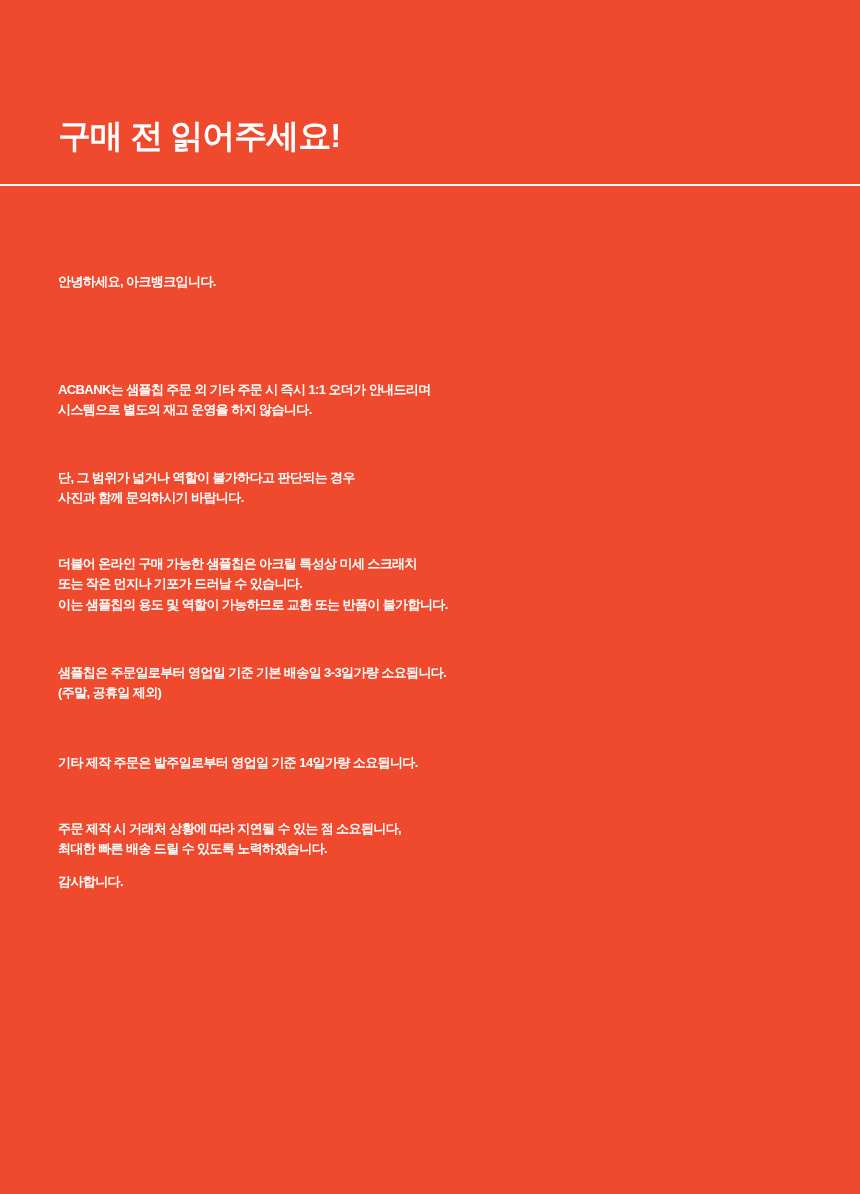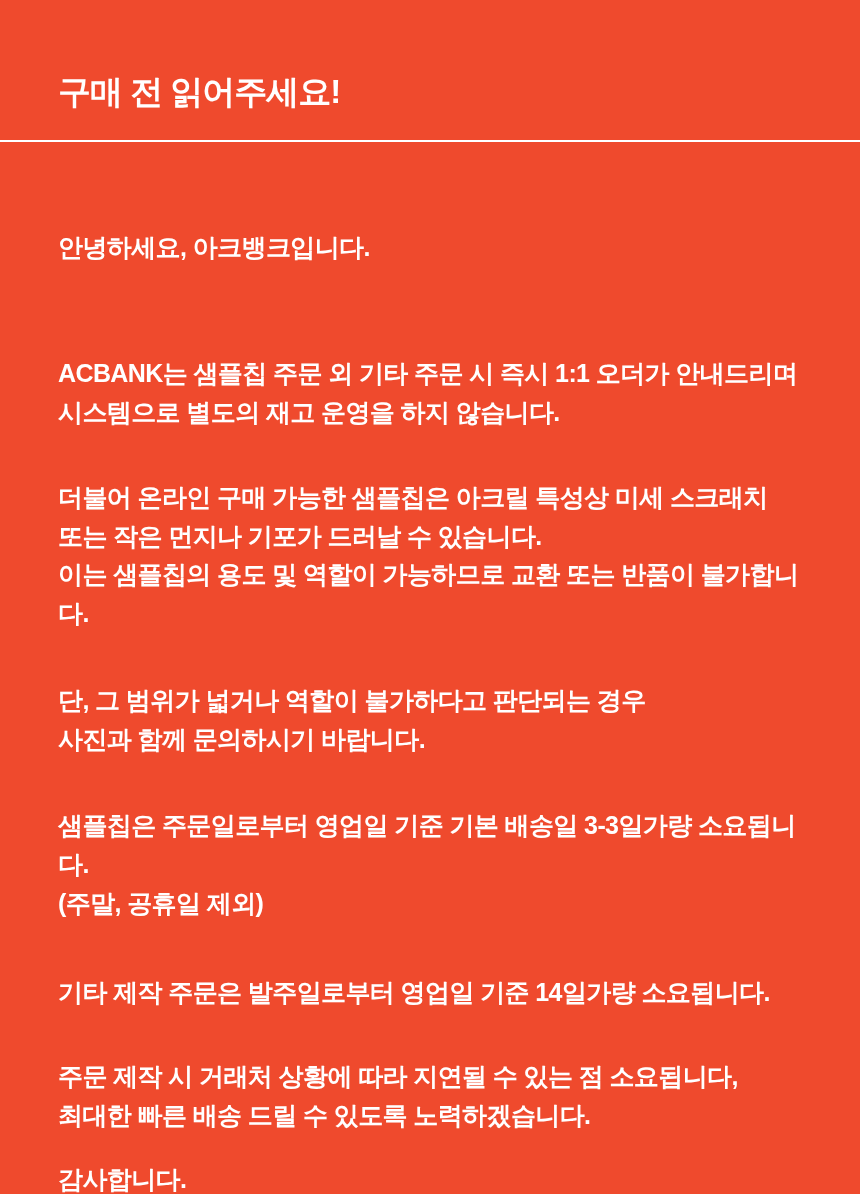--- a/index.html
+++ b/index.html
@@ -15,41 +15,42 @@
   }
   .notice-page {
     position: relative;
     width: 860px;
     height: 1194px;
     background: #ef4a2d;
     box-sizing: border-box;
   }
   .notice-header {
     padding: 72px 0 0 58px;
+    margin-top: 44px;
   }
   .notice-title {
     color: #ffffff;
     font-size: 33px;
     font-weight: bold;
     letter-spacing: -1px;
     line-height: 1.2;
     margin: 0;
   }
   .header-divider {
     margin-top: 28px;
     width: 100%;
     height: 2px;
     background: #ffffff;
   }
   .notice-body {
     padding: 0 58px;
   }
   .para {
     color: #ffffff;
-    font-size: 25px;
+    font-size: 13px;
     font-weight: bold;
     letter-spacing: -0.6px;
     line-height: 1.55;
     white-space: pre-line;
   }
   .greeting {
     margin-top: 86px;
   }
   .block-1 { margin-top: 88px; }
   .block-2 { margin-top: 46px; }
@@ -66,25 +67,25 @@
 
   <div class="notice-header">
     <h1 class="notice-title">구매 전 읽어주세요!</h1>
   </div>
   <div class="header-divider"></div>
 
   <div class="notice-body">
     <p class="para greeting">안녕하세요, 아크뱅크입니다.</p>
     <p class="para block-1">ACBANK는 샘플칩 주문 외 기타 주문 시 즉시 1:1 오더가 안내드리며
 시스템으로 별도의 재고 운영을 하지 않습니다.</p>
+    <p class="para block-3">단, 그 범위가 넓거나 역할이 불가하다고 판단되는 경우
+사진과 함께 문의하시기 바랍니다.</p>
     <p class="para block-2">더불어 온라인 구매 가능한 샘플칩은 아크릴 특성상 미세 스크래치
 또는 작은 먼지나 기포가 드러날 수 있습니다.
 이는 샘플칩의 용도 및 역할이 가능하므로 교환 또는 반품이 불가합니다.</p>
-    <p class="para block-3">단, 그 범위가 넓거나 역할이 불가하다고 판단되는 경우
-사진과 함께 문의하시기 바랍니다.</p>
     <p class="para block-4">샘플칩은 주문일로부터 영업일 기준 기본 배송일 3-3일가량 소요됩니다.
 (주말, 공휴일 제외)</p>
     <p class="para block-5">기타 제작 주문은 발주일로부터 영업일 기준 14일가량 소요됩니다.</p>
     <p class="para block-6">주문 제작 시 거래처 상황에 따라 지연될 수 있는 점 소요됩니다,
 최대한 빠른 배송 드릴 수 있도록 노력하겠습니다.</p>
     <p class="para closing">감사합니다.</p>
   </div>
 
 </div>
 

